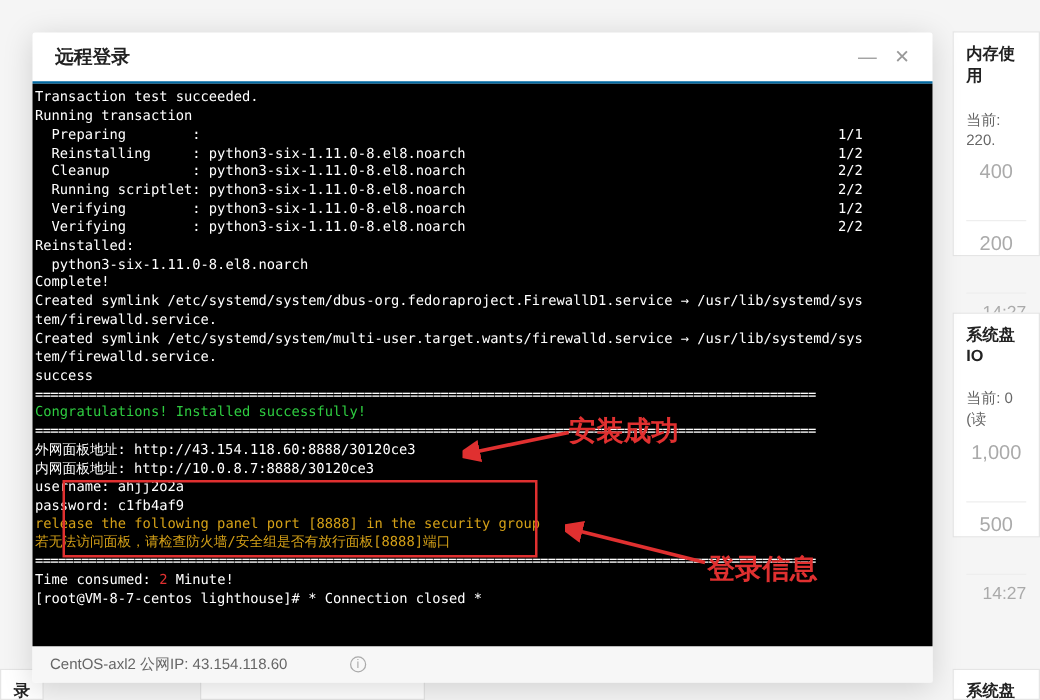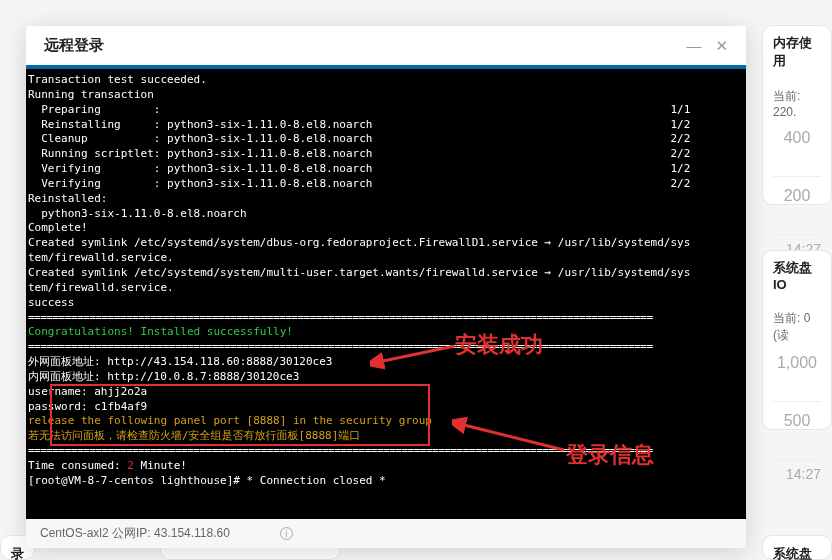--- a/index.html
+++ b/index.html
@@ -1,32 +1,32 @@
 <!DOCTYPE html>
 <html><head>
 <meta charset="utf-8">
 <style>
   * { box-sizing: border-box; margin: 0; padding: 0; }
   body { font-family: -apple-system, "PingFang SC", "Microsoft YaHei", sans-serif; background: #f5f5f5; width: 832px; height: 560px; overflow: hidden; position: relative; }
   
-  .bg-panel { position: absolute; background: #fff; border: 1px solid #e5e5e5; border-radius: 10px; padding: 8px 10px; }
+  .bg-panel { position: absolute; background: #fff; border: 1px solid #e5e5e5; border-radius: 0; padding: 8px 10px; }
   .bg-panel-right1 { top: 25px; right: 0; width: 70px; height: 180px; }
   .bg-panel-right2 { top: 250px; right: 0; width: 70px; height: 180px; }
   .bg-panel-bottom1 { bottom: 16px; left: 410px; width: 160px; height: 25px; }
   .bg-panel-bottom2 { bottom: 0; right: 0; width: 70px; height: 25px; }
   .bg-panel-bottom3 { bottom: 0; left: 0; width: 35px; height: 25px; }
   .bg-panel-bottom4 { bottom: 0; left: 160px; width: 180px; height: 25px; }
   .panel-title { font-size: 13px; font-weight: 600; color: #222; }
   .panel-sub { font-size: 12px; color: #666; margin-top: 18px; }
   .panel-axis { font-size: 16px; color: #aaa; margin-top: 10px; text-align: center; }
   .panel-time { font-size: 14px; color: #aaa; text-align: right; margin-top: 6px; }
   .chart-line { height: 28px; border-bottom: 1px solid #eee; margin-top: 2px; position: relative; }
   
   .modal { position: absolute; left: 26px; top: 26px; width: 720px; background: #fff; box-shadow: 0 4px 24px rgba(0,0,0,0.15); border-radius: 2px; }
-  .modal-header { display: flex; align-items: center; justify-content: space-between; padding: 10px 18px; border-bottom: 4px solid #0369a1; }
+  .modal-header { display: flex; align-items: center; justify-content: space-between; padding: 10px 18px; border-bottom: 2px solid #0369a1; }
   .modal-title { font-size: 15px; font-weight: 600; color: #222; }
   .modal-ctrls { display: flex; gap: 14px; align-items: center; }
   .icon-btn { cursor: pointer; color: #999; font-size: 15px; line-height: 1; }
   
   .terminal { background: #000; color: #fff; font-family: "Menlo","Consolas",monospace; font-size: 11px; line-height: 1.35; padding: 4px 2px 6px 2px; height: 450px; overflow: hidden; white-space: pre; position: relative; }
   .t-green { color: #2ecc40; }
   .t-yellow { color: #d4a017; }
   .t-red { color: #e03030; }
   .hr-line { letter-spacing: -0.5px; overflow: hidden; }
   

